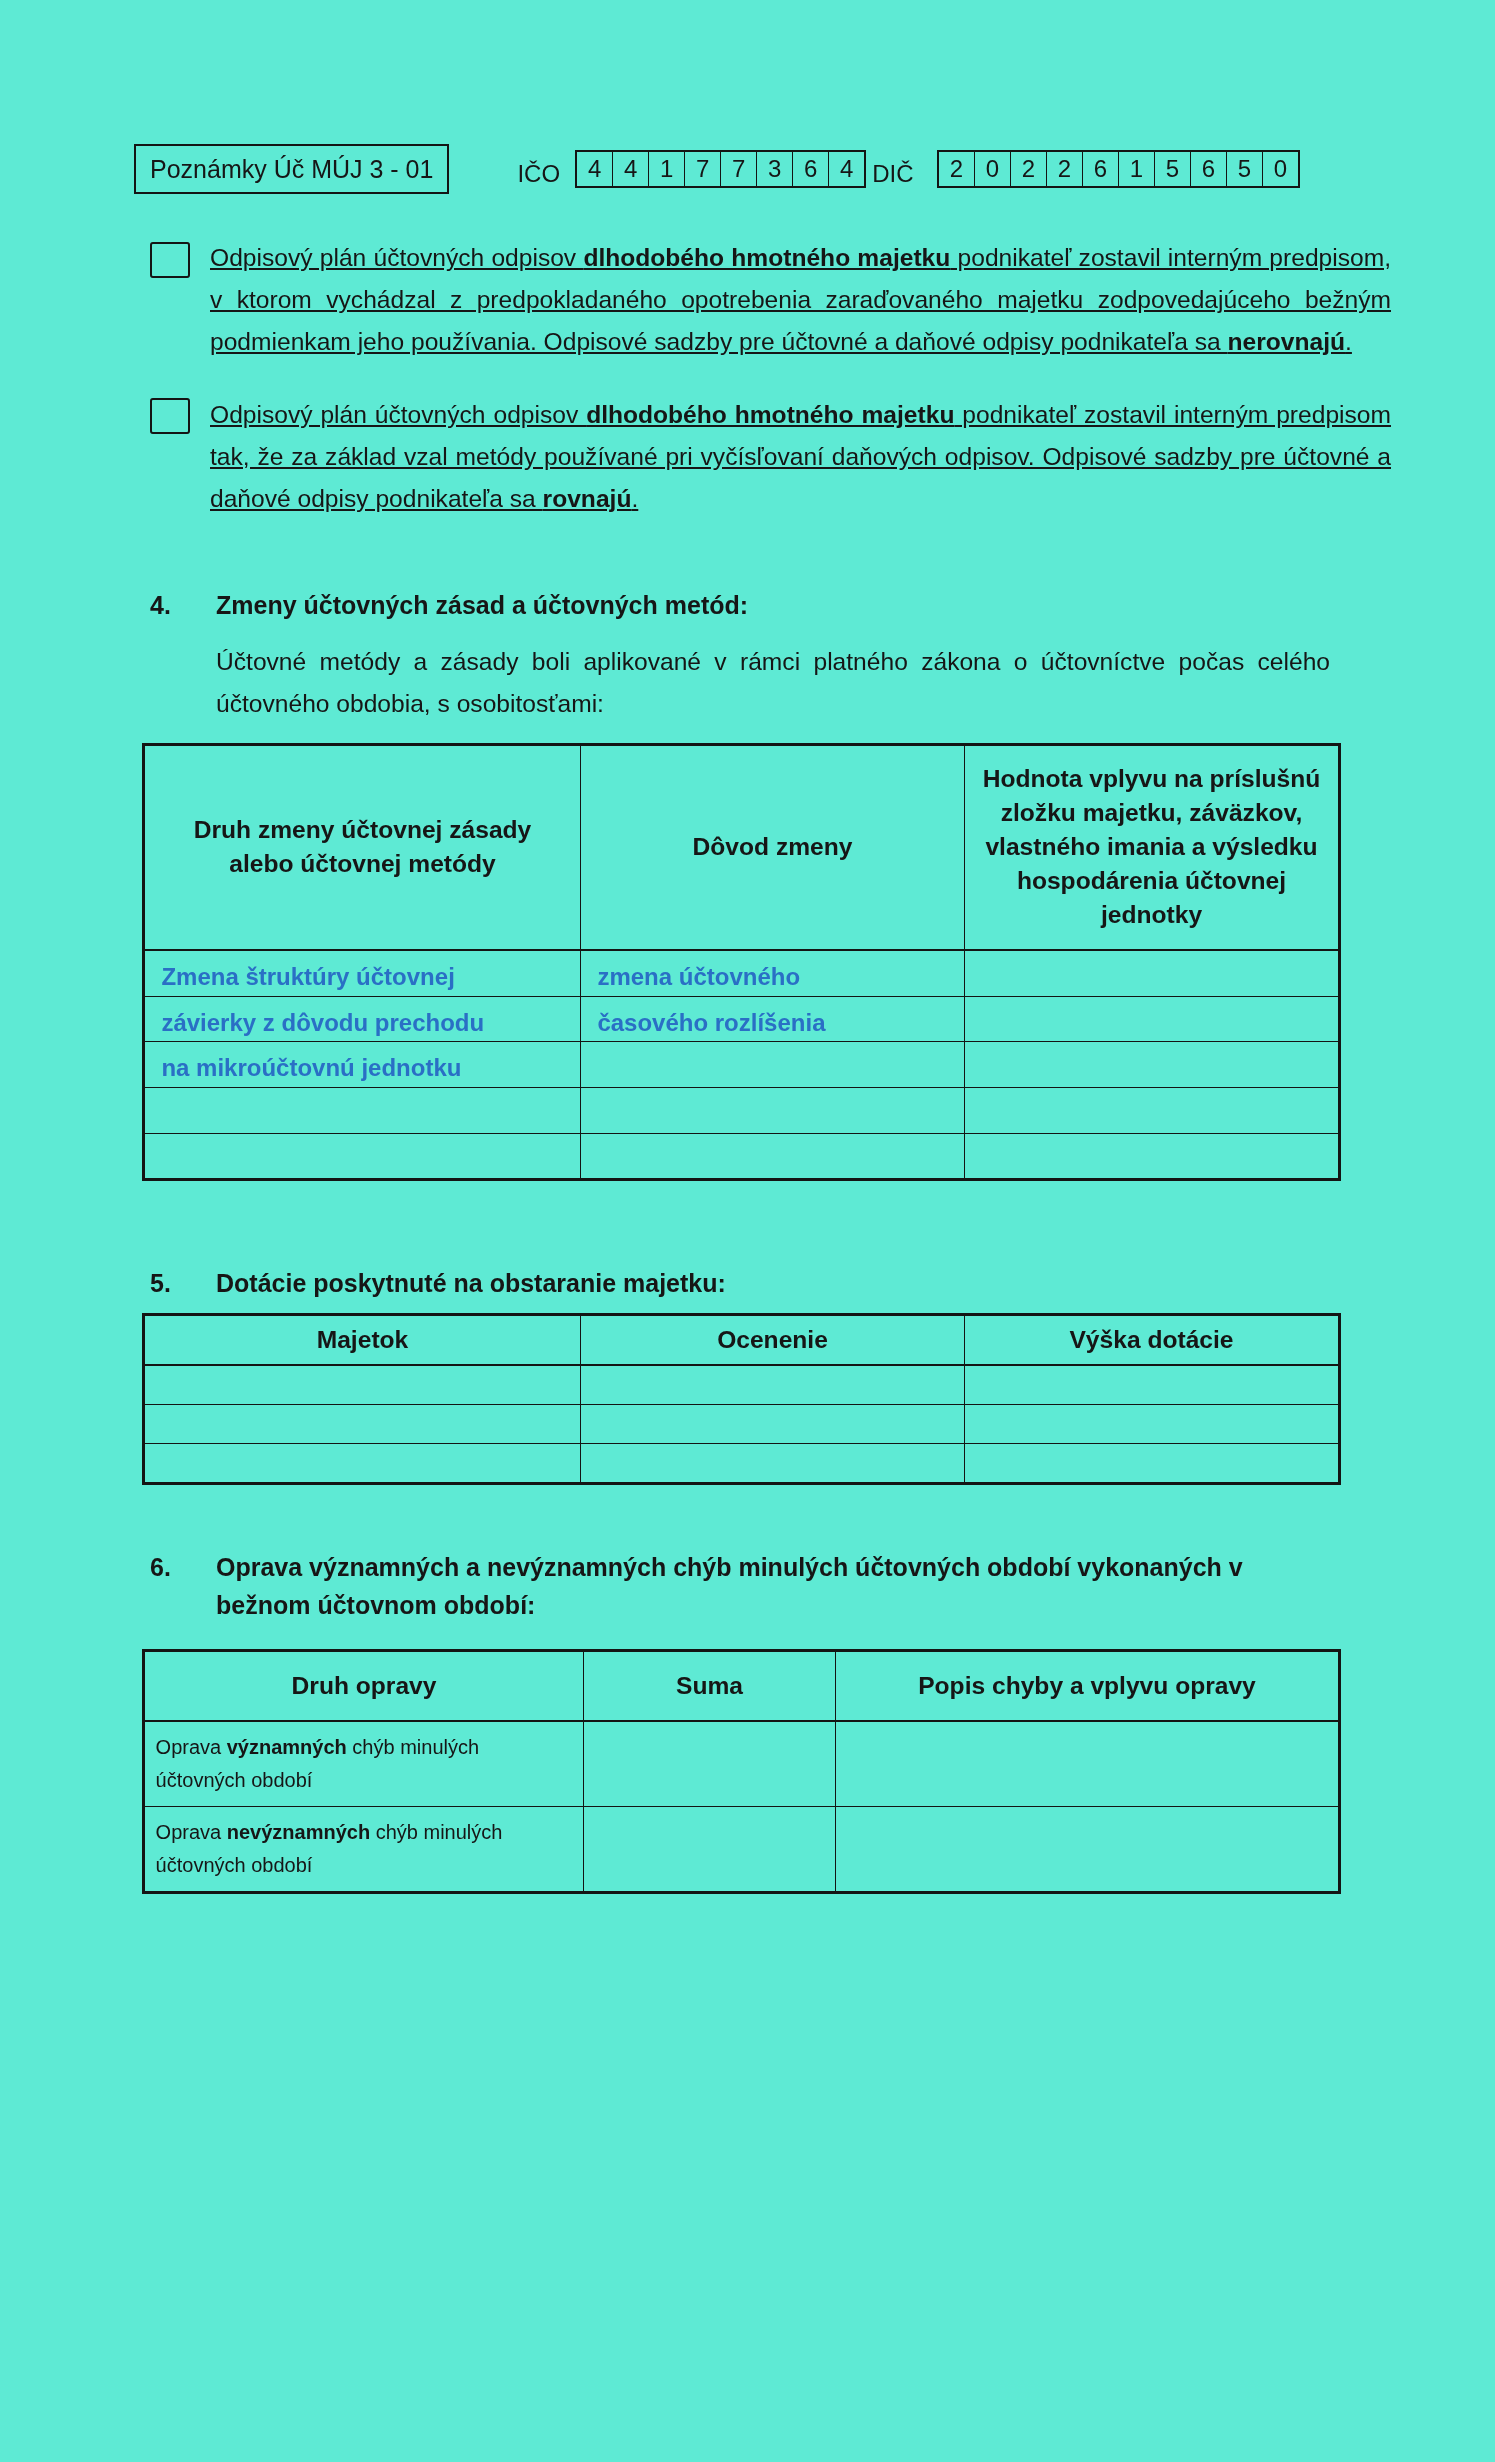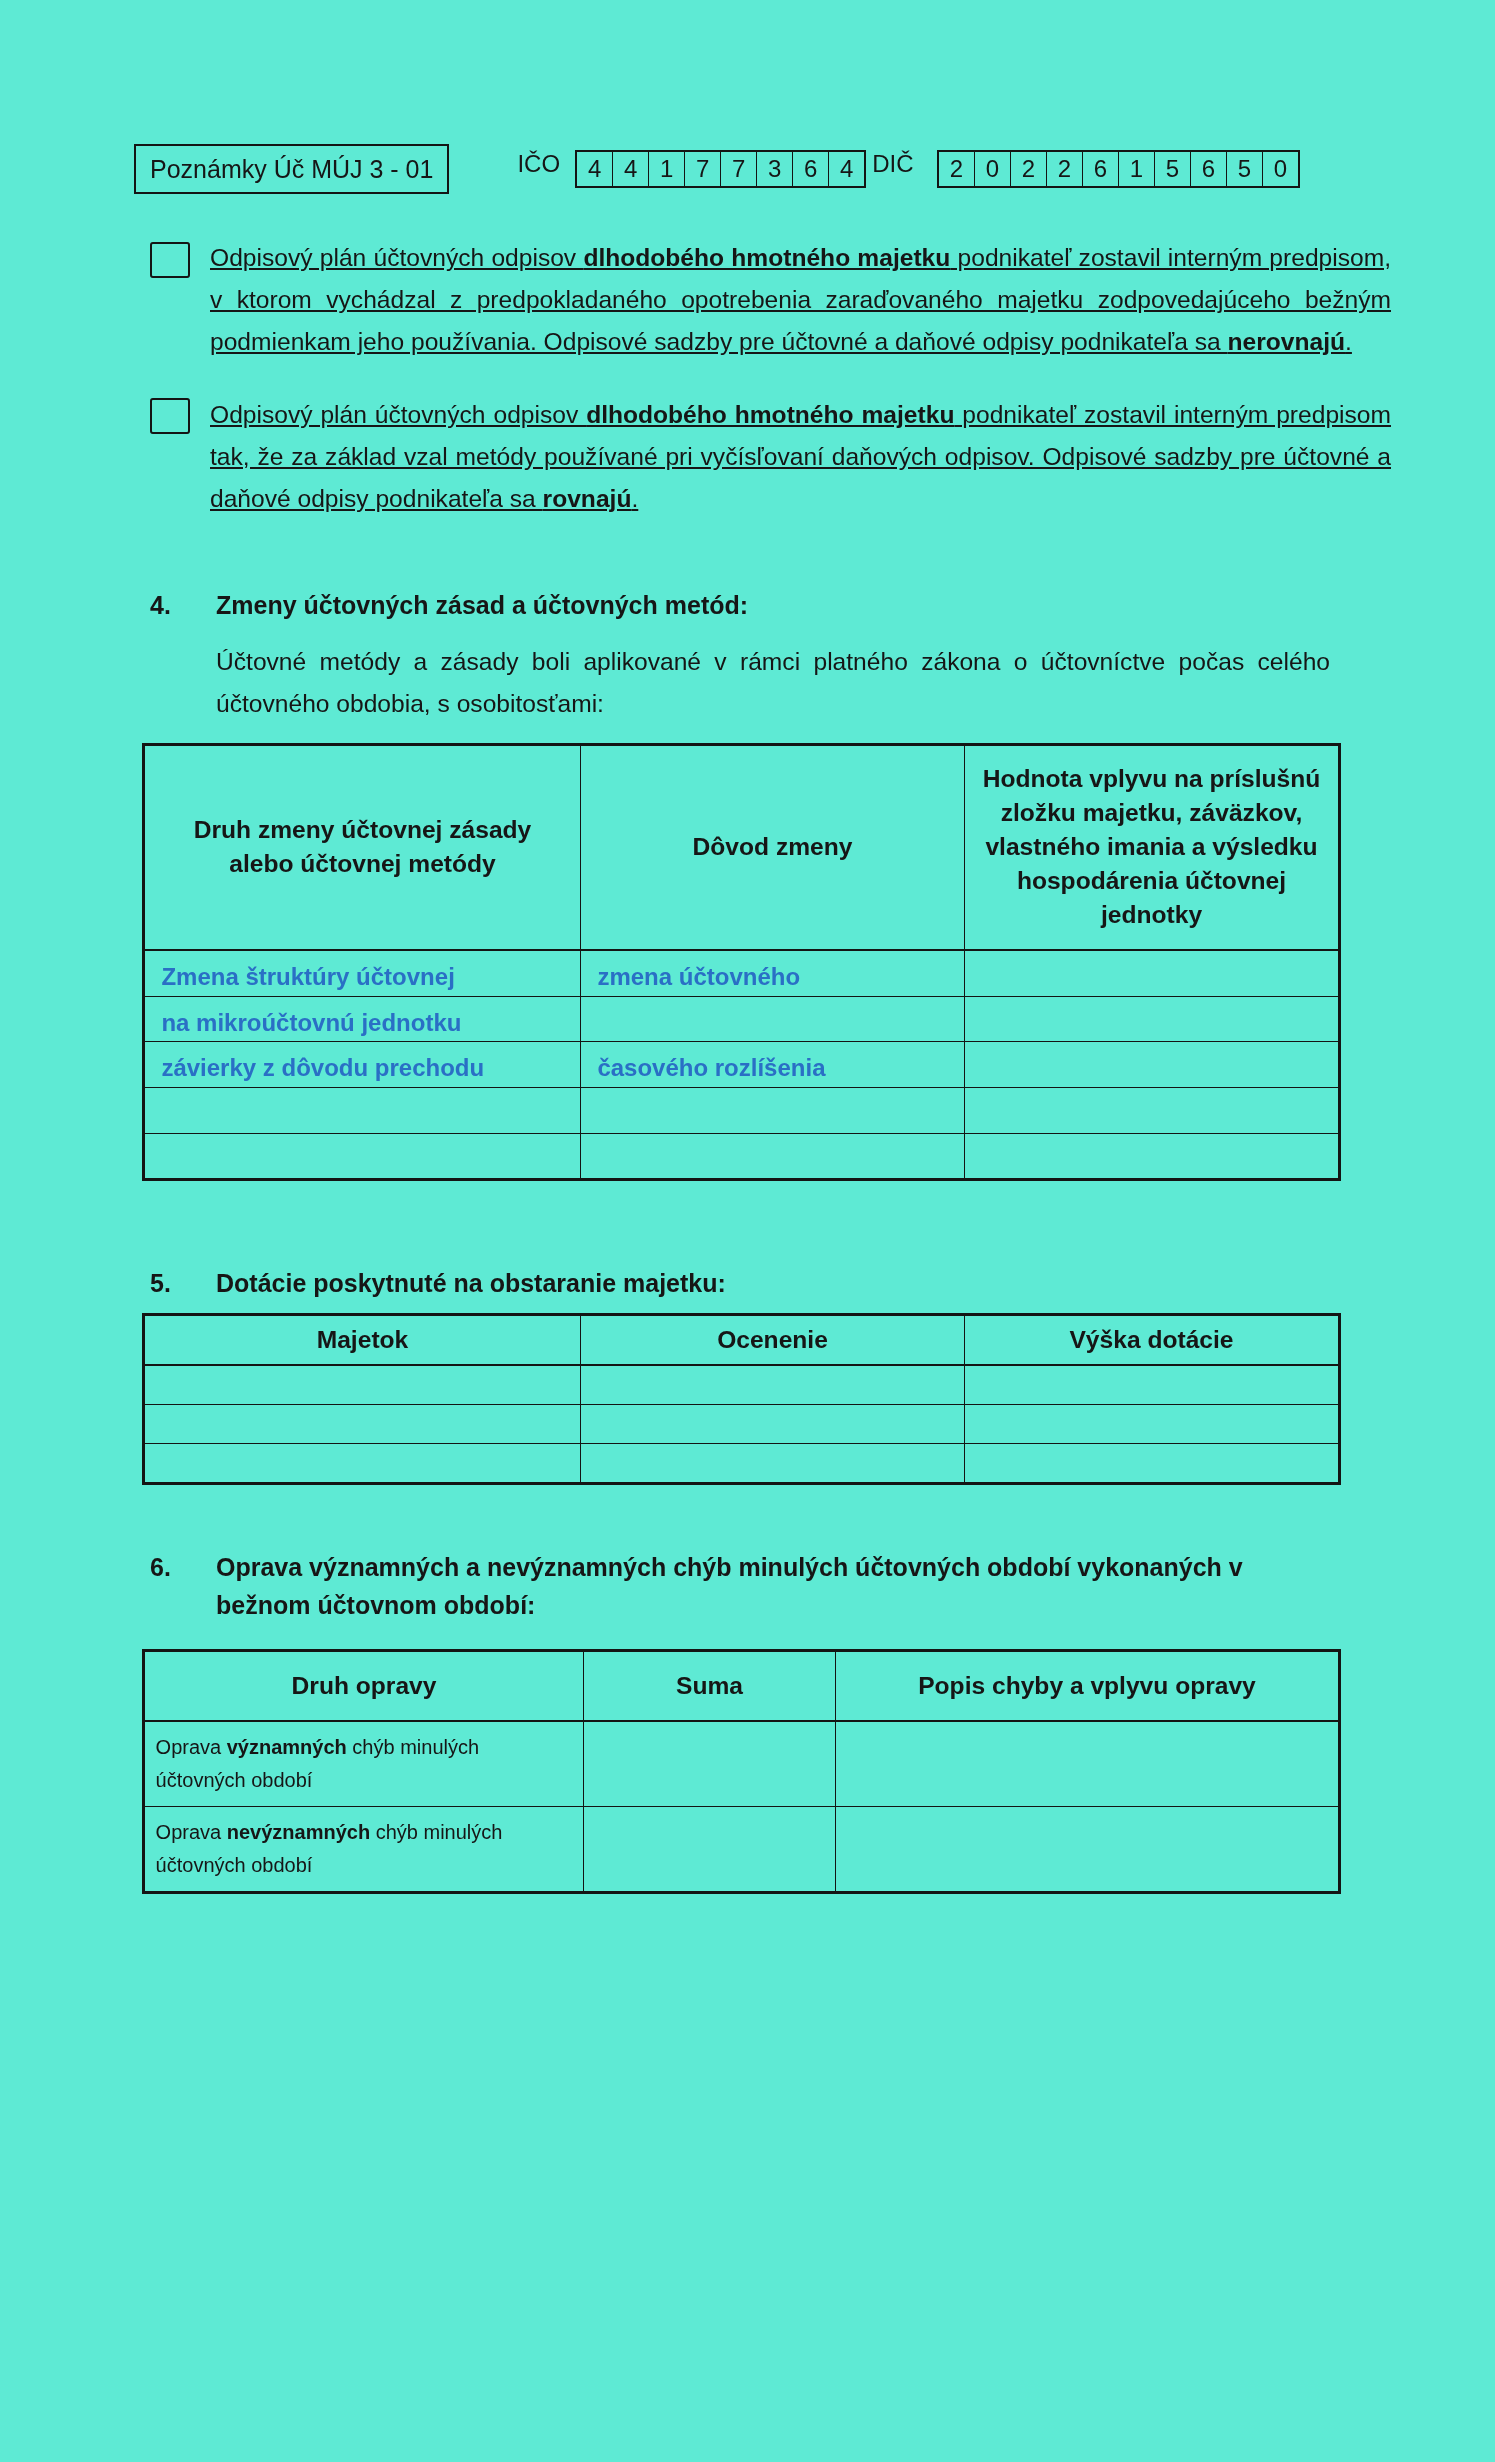--- a/index.html
+++ b/index.html
@@ -19,21 +19,21 @@
     align-items: center;
     margin: 141px 0 0 134px;
     height: 56px;
   }
   .form-title-box {
     border: 2.3px solid #141414;
     padding: 8.2px 14px;
     font-size: 25px;
     white-space: nowrap;
   }
-  .id-group { display: flex; align-items: flex-start; }
+  .id-group { display: flex; align-items: flex-end; }
   .id-group.ico { margin-left: 68px; }
   .id-group.dic { margin-left: 6px; gap: 8px; }
   .id-label { font-size: 24px; margin-right: 15.2px; }
   .comb { display: flex; border: 2.3px solid #141414; }
   .comb-cell {
     width: 35px; height: 34px;
     border-left: 1.8px solid #141414;
     display: flex; align-items: center; justify-content: center;
     font-size: 24px;
   }
@@ -202,27 +202,27 @@
         <th>Hodnota vplyvu na príslušnú zložku majetku, záväzkov, vlastného imania a výsledku hospodárenia účtovnej jednotky</th>
       </tr>
     </thead>
     <tbody>
       <tr>
         <td class="entry">Zmena štruktúry účtovnej</td>
         <td class="entry">zmena účtovného</td>
         <td></td>
       </tr>
       <tr>
+        <td class="entry">závierky z dôvodu prechodu</td>
+        <td class="entry">časového rozlíšenia</td>
+        <td></td>
+      </tr>
+      <tr>
         <td class="entry">na mikroúčtovnú jednotku</td>
         <td class="entry"></td>
-        <td></td>
-      </tr>
-      <tr>
-        <td class="entry">závierky z dôvodu prechodu</td>
-        <td class="entry">časového rozlíšenia</td>
         <td></td>
       </tr>
       <tr>
         <td></td>
         <td></td>
         <td></td>
       </tr>
       <tr>
         <td></td>
         <td></td>

